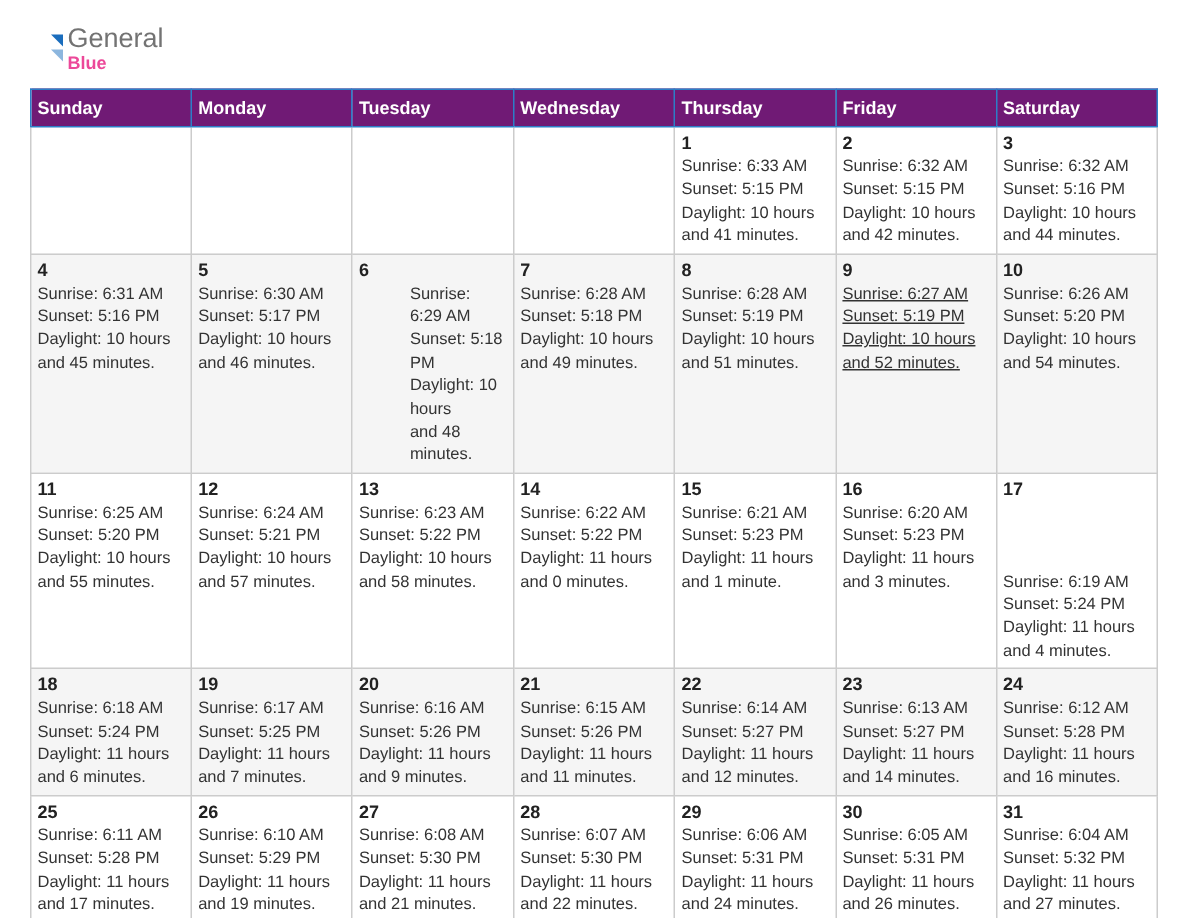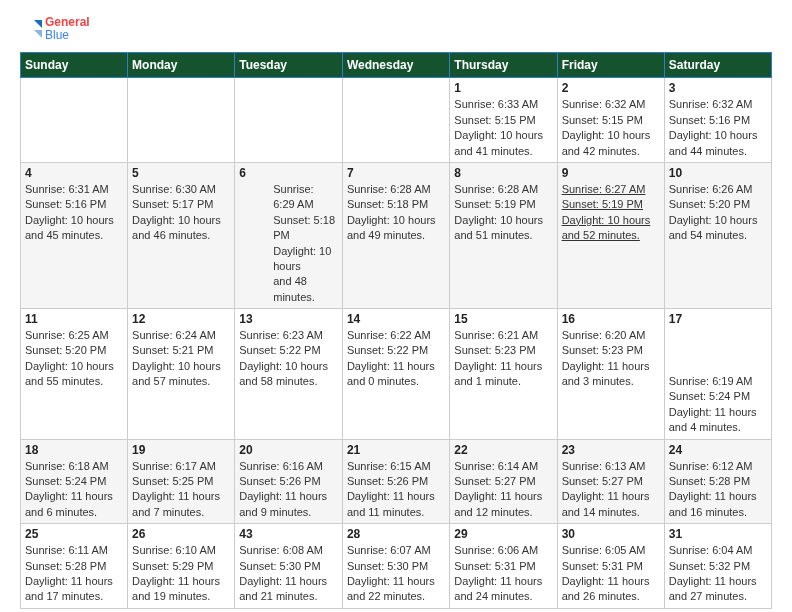--- a/index.html
+++ b/index.html
@@ -34,21 +34,21 @@
       font-size: 15px;
       color: #555;
       margin-top: 2px;
     }
     .calendar {
       width: 100%;
       border-collapse: collapse;
       font-size: 11px;
     }
     .calendar th {
-      background: #14532d;
+      background: #701a75;
       color: #fff;
       padding: 5px 4px;
       text-align: left;
       font-size: 12px;
       font-weight: 600;
       border: 1px solid #2c7ec7;
     }
     .calendar td {
       border: 1px solid #ccc;
       vertical-align: top;
@@ -82,22 +82,22 @@
 <div class="header-area">
   <div class="logo">
     <div style="display:flex;flex-direction:column;align-items:flex-start">
       <div style="display:flex;align-items:center;gap:3px">
         <svg width="22" height="22" viewBox="0 0 22 22">
           <rect x="0" y="0" width="22" height="22" fill="white"></rect>
           <polygon points="14,2 22,2 22,10" fill="#1a6dbd"></polygon>
           <polygon points="14,12 22,12 22,20" fill="#1a6dbd" opacity="0.5"></polygon>
         </svg>
         <div style="line-height:1.1">
-          <div style="font-size:12px;font-weight:bold;color:#ef4444">General</div>
-          <div style="font-size:12px;font-weight:normal;color:#3b82f6">Blue</div>
+          <div style="font-size:18px;font-weight:normal;color:#737373">General</div>
+          <div style="font-size:12px;font-weight:bold;color:#ec4899">Blue</div>
         </div>
       </div>
     </div>
   </div>
   <div class="title-area">
     <div class="month-year"></div>
     <div class="location"></div>
   </div>
 </div>
 
@@ -303,21 +303,21 @@
 and 17 minutes.</div>
         </td>
         <td>
           <span class="day-number">26</span>
           <div class="day-info" style="white-space: pre-line;">Sunrise: 6:10 AM
 Sunset: 5:29 PM
 Daylight: 11 hours
 and 19 minutes.</div>
         </td>
         <td>
-          <span class="day-number">43</span>
+          <span class="day-number">27</span>
           <div class="day-info" style="white-space: pre-line;">Sunrise: 6:08 AM
 Sunset: 5:30 PM
 Daylight: 11 hours
 and 21 minutes.</div>
         </td>
         <td>
           <span class="day-number">28</span>
           <div class="day-info" style="white-space: pre-line;">Sunrise: 6:07 AM
 Sunset: 5:30 PM
 Daylight: 11 hours

